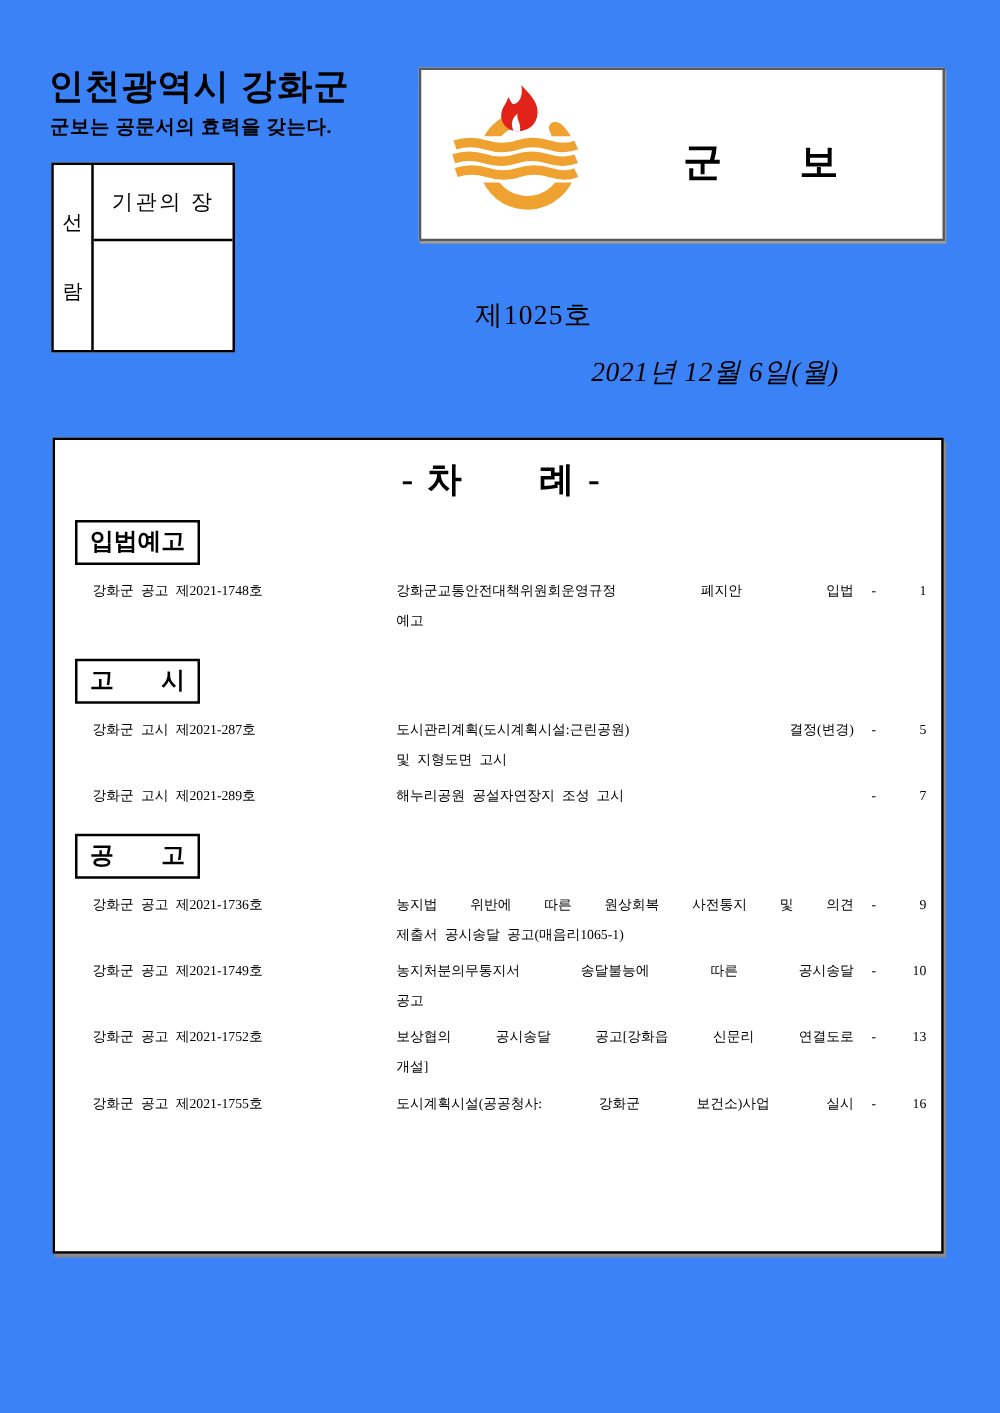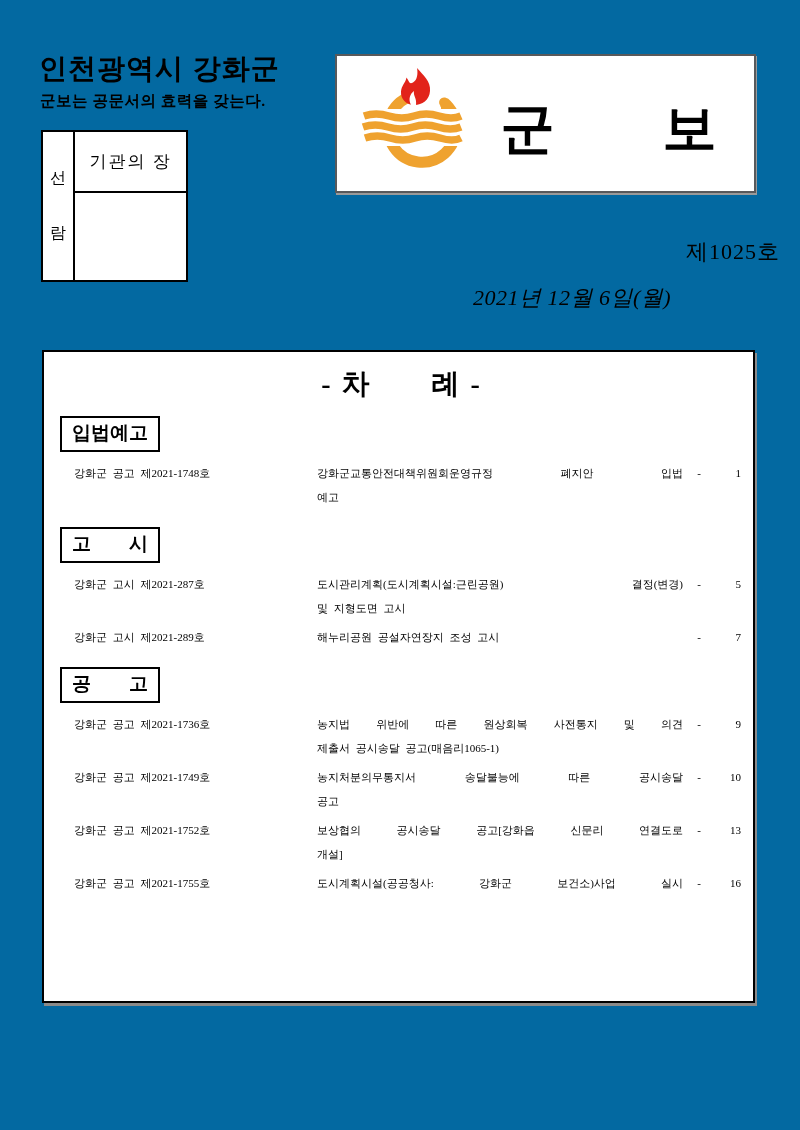--- a/index.html
+++ b/index.html
@@ -1,19 +1,19 @@
 <!DOCTYPE html>
 <html lang="ko"><head>
 <meta charset="utf-8">
 <style>
   * { margin:0; padding:0; box-sizing:border-box; }
   html,body { background:#fff; }
   .page {
     position:relative; width:800px; height:1130px; margin:0 auto;
-    background:#0369a1; color:#000;
+    background:#3b82f6; color:#000;
     font-family:"Liberation Serif","DejaVu Serif",serif;
     overflow:hidden;
   }
 
   
   .agency-title {
     position:absolute; left:39px; top:50px;
     font-family:"Liberation Sans","DejaVu Sans",sans-serif;
     font-weight:800; font-size:28px; letter-spacing:1px; white-space:nowrap;
   }
@@ -43,25 +43,25 @@
   
   .gazette-box {
     position:absolute; left:335px; top:54px; width:421px; height:139px;
     background:#fff; border:2px solid #58595b; box-shadow:1px 2px 0 #9a9a9a;
     display:flex; align-items:center;
   }
   .emblem { width:112px; height:114px; margin-left:24px; flex:none; }
   .gazette-title {
     flex:1; text-align:center; padding-right:10px;
     font-family:"Liberation Sans","DejaVu Sans",sans-serif;
-    font-weight:800; font-size:54px; white-space:nowrap;margin-top:12px;
+    font-weight:800; font-size:31px; white-space:nowrap;margin-top:12px;
   }
 
   .issue-no {
-    position:absolute; left:380px; top:237px; width:400px; text-align:right;
+    position:absolute; left:380px; top:237px; width:400px; text-align:left;
     font-size:22px; letter-spacing:1px;
   }
   .issue-date {
     position:absolute; left:372px; top:283px; width:400px; text-align:center;
     font-size:22px; letter-spacing:.5px;font-style:italic;
   }
 
   
   .toc-box {
     position:absolute; left:42px; top:350px; width:713px; height:653px;

